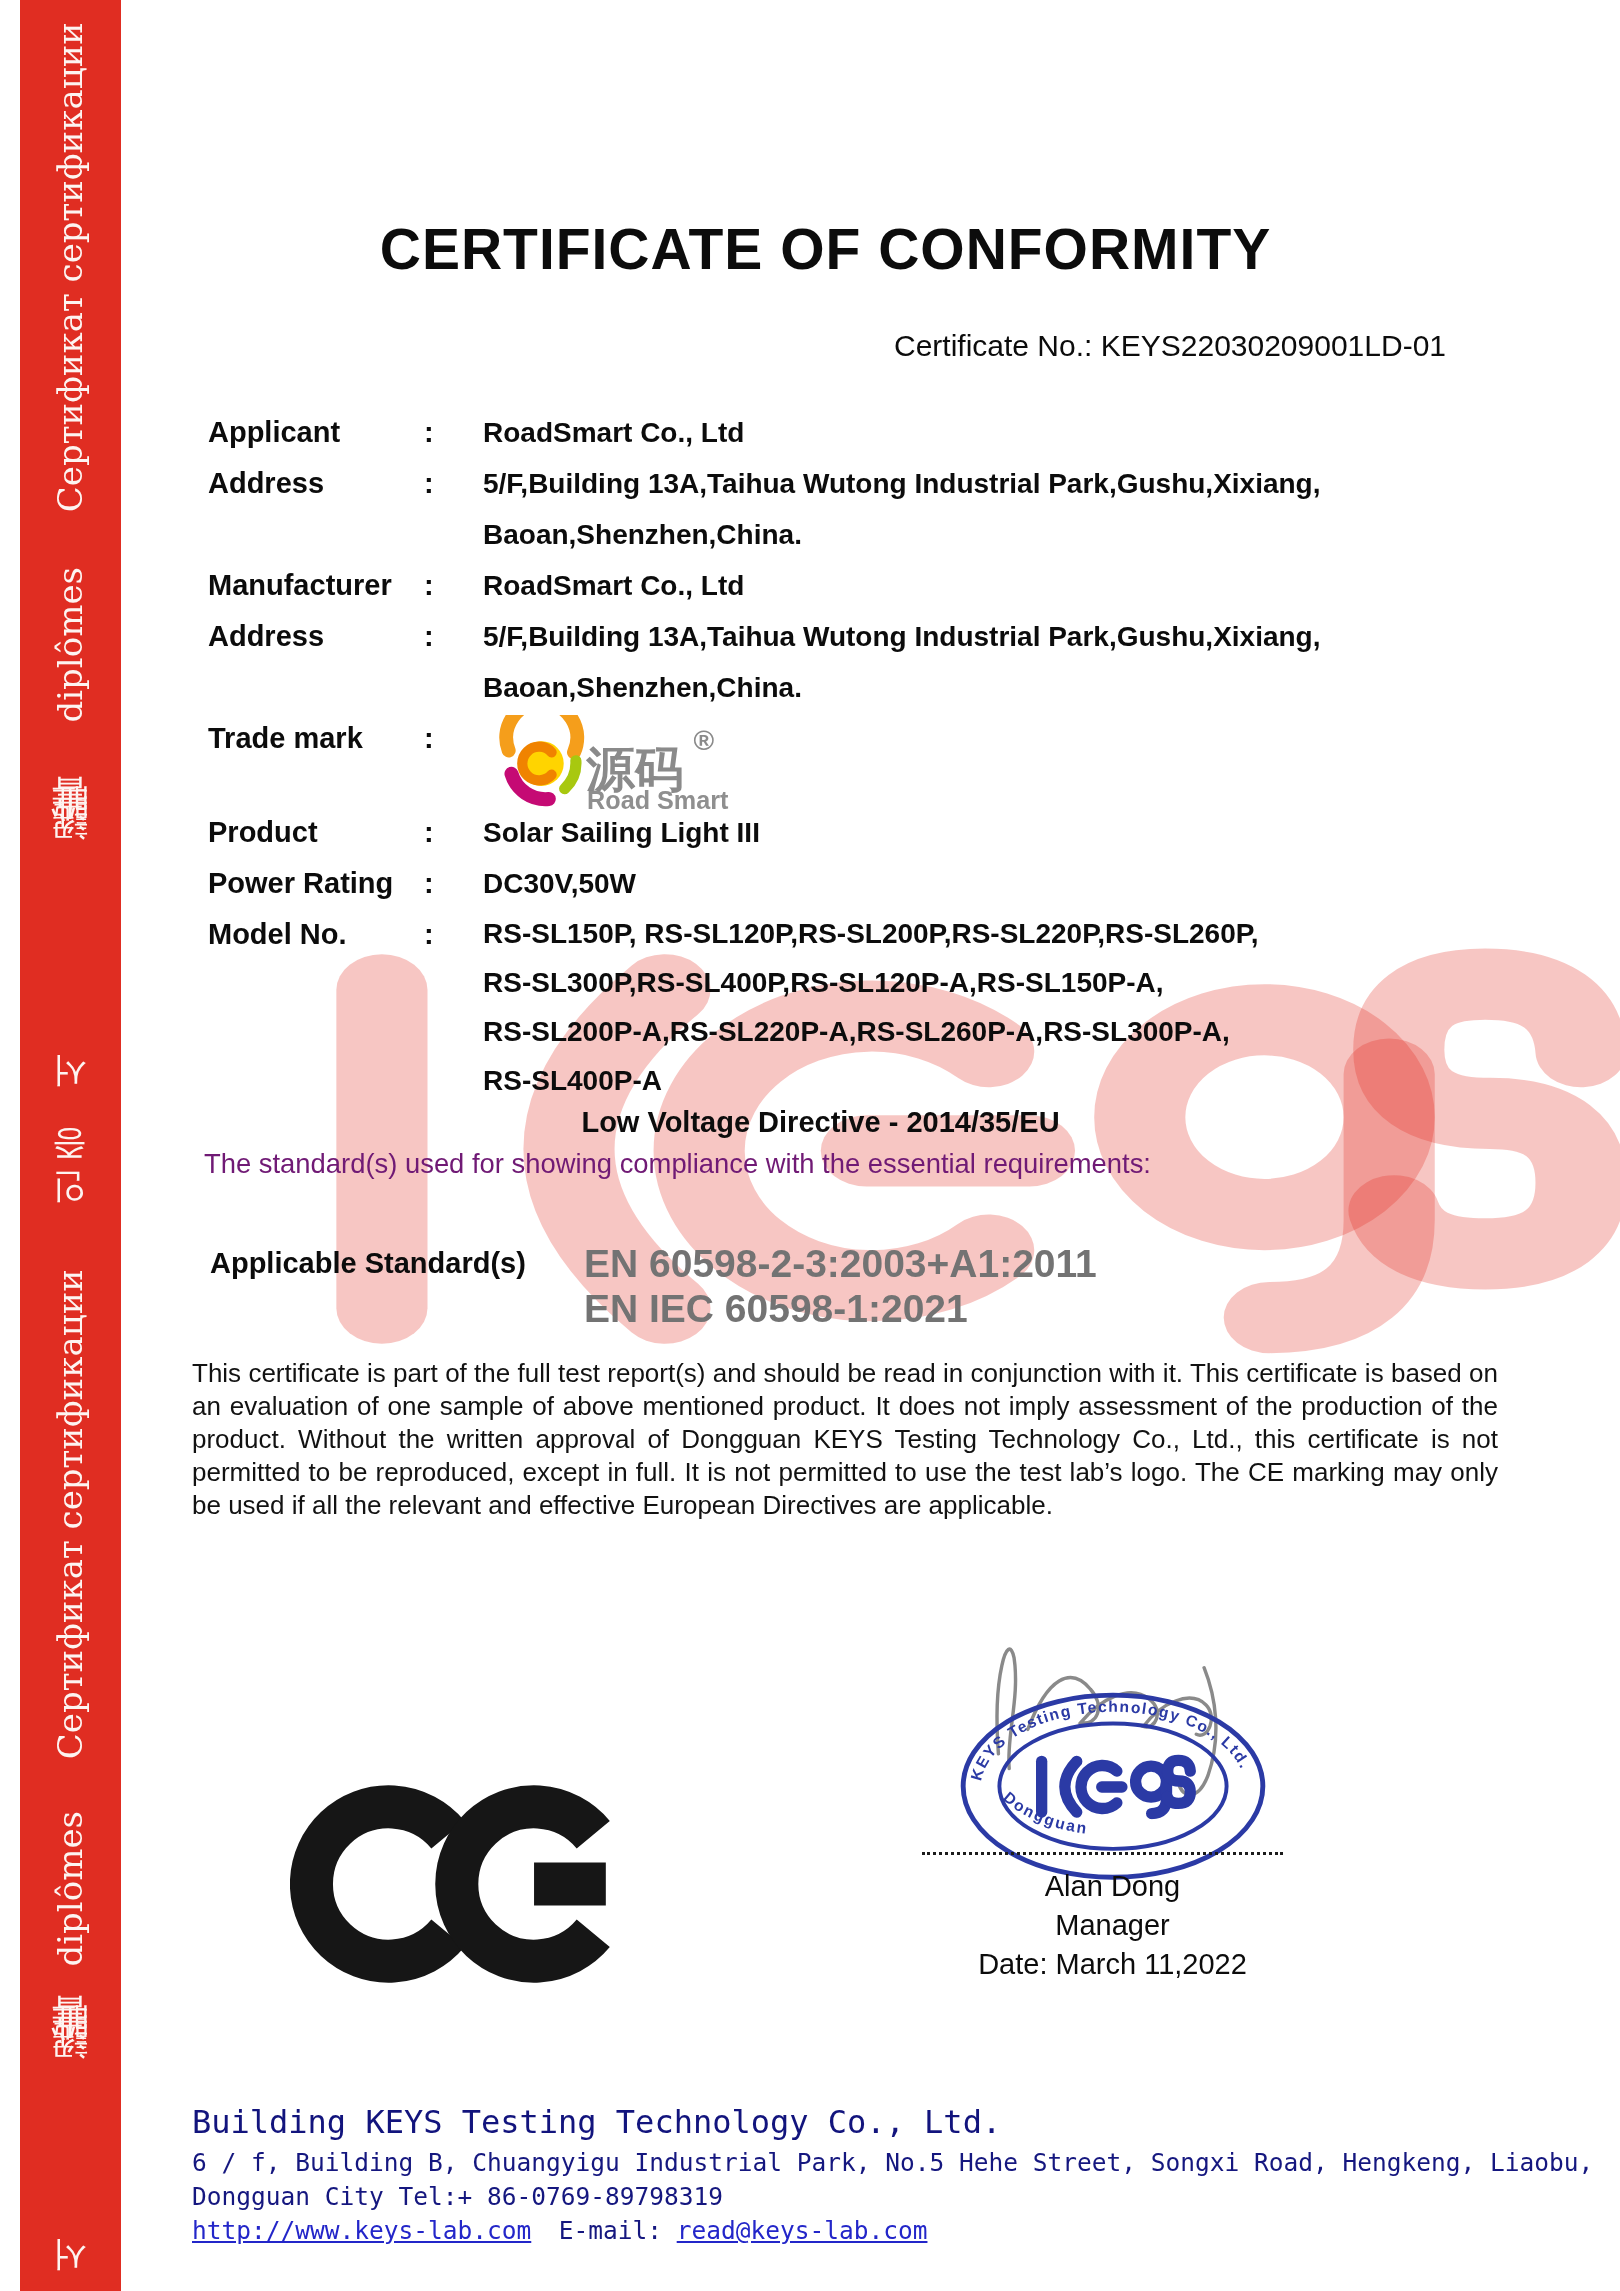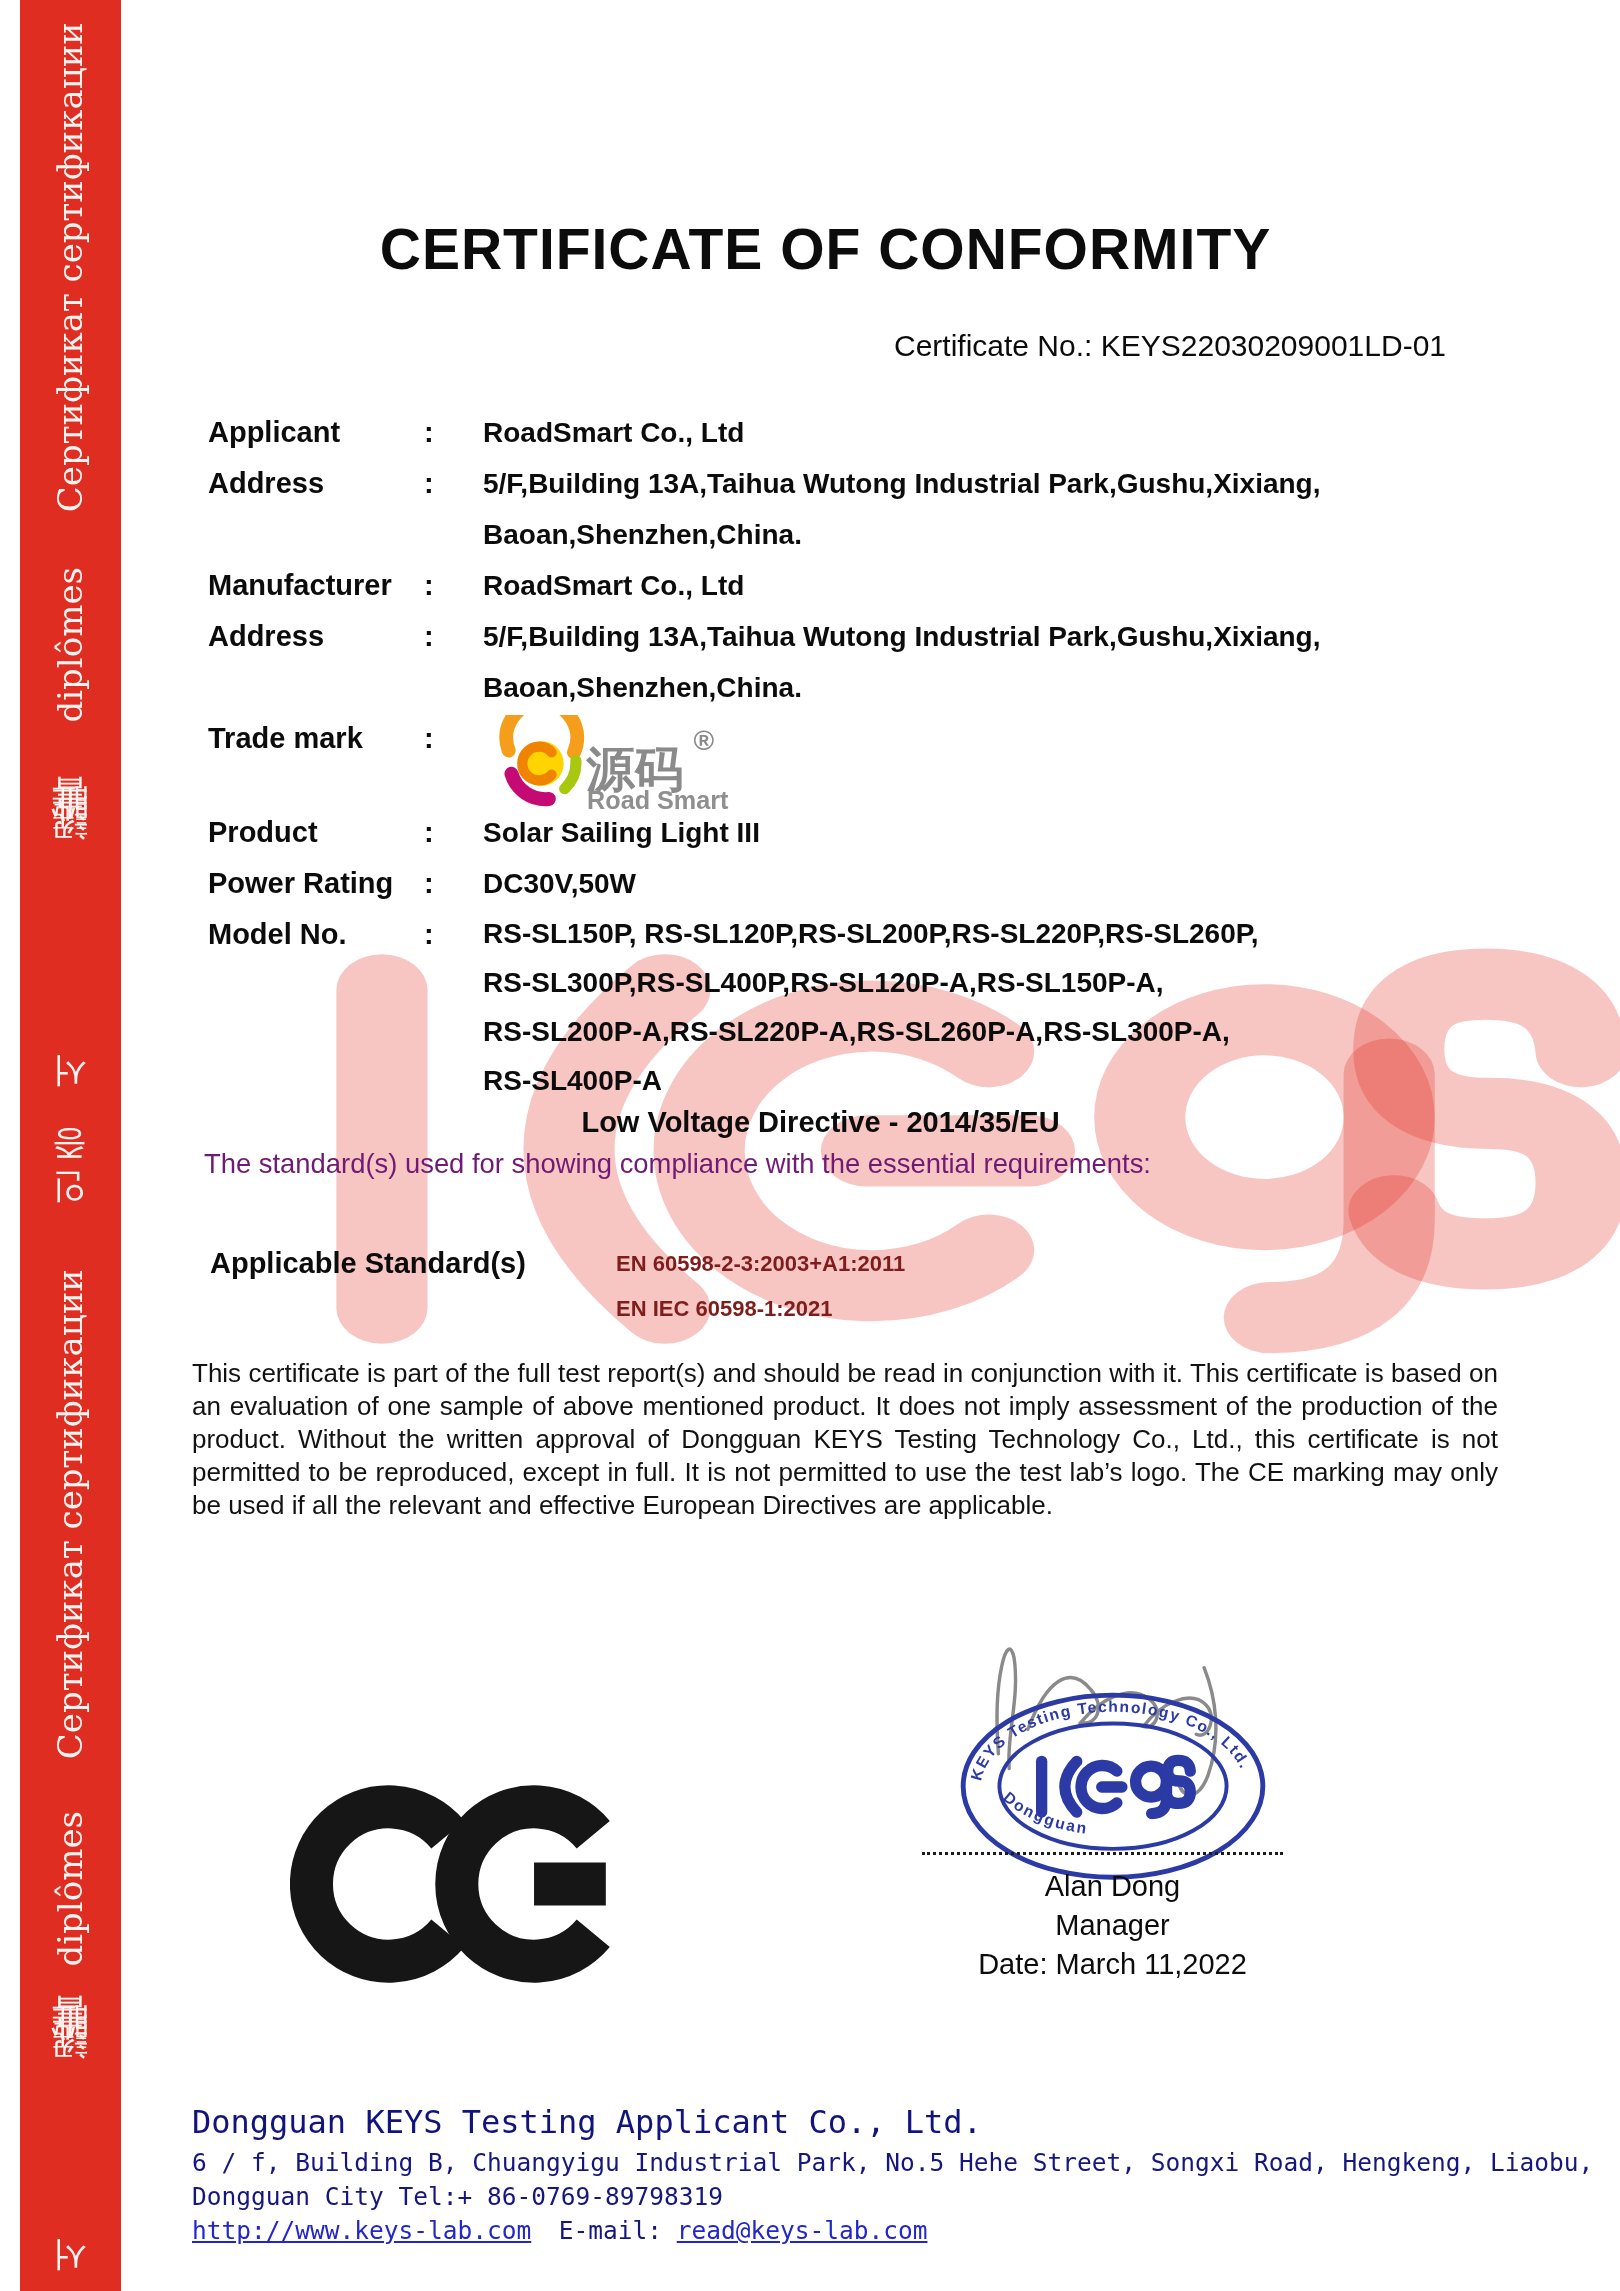--- a/index.html
+++ b/index.html
@@ -38,21 +38,21 @@
 
   
   .tmlogo { position:relative; width:294px; height:98px; margin-top:2px; }
 
   
   .directive { position:absolute; left:191px; top:1106px; width:1259px; text-align:center;
                font-size:29px; font-weight:bold; color:#0c0c0c; }
   .stdintro { position:absolute; left:204px; top:1148px; font-size:27.4px; color:#701a75; }
   .applicable { position:absolute; left:210px; top:1241px; display:flex; }
   .applicable .alabel { width:374px; font-size:29px; font-weight:bold; color:#0c0c0c; line-height:45px; }
-  .applicable .astd { font-size:22px; font-weight:bold; color:#7f1d1d; line-height:45px;margin-left:32px; }
+  .applicable .astd { font-size:39px; font-weight:bold; color:#737373; line-height:45px; }
 
   
   .disclaimer { position:absolute; left:192px; top:1357px; width:1306px;
                 font-size:26px; line-height:33px; color:#121212; text-align:justify; }
 
   
   .ce { position:absolute; left:290px; top:1778px; width:323px; height:212px; }
 
   
   .stamp { position:absolute; left:912px; top:1607px; width:402px; height:284px; }
@@ -237,21 +237,21 @@
 
   <div class="dotline"></div>
 
   <div class="sigblock">
     <div>Alan Dong</div>
     <div>Manager</div>
     <div>Date: March 11,2022</div>
   </div>
 
   <div class="footer">
-    <div class="fcompany">Dongguan KEYS Testing Applicant Co., Ltd.</div>
+    <div class="fcompany">Building KEYS Testing Technology Co., Ltd.</div>
     <div class="fline">6 / f, Building B, Chuangyigu Industrial Park, No.5 Hehe Street, Songxi Road, Hengkeng, Liaobu,</div>
     <div class="fline">Dongguan City Tel:+ 86-0769-89798319</div>
     <div class="fline">
       <a href="#">http://www.keys-lab.com</a><span class="femail-label">E-mail:</span>
       <a href="#">read@keys-lab.com</a>
     </div>
   </div>
 
 </div>
 

